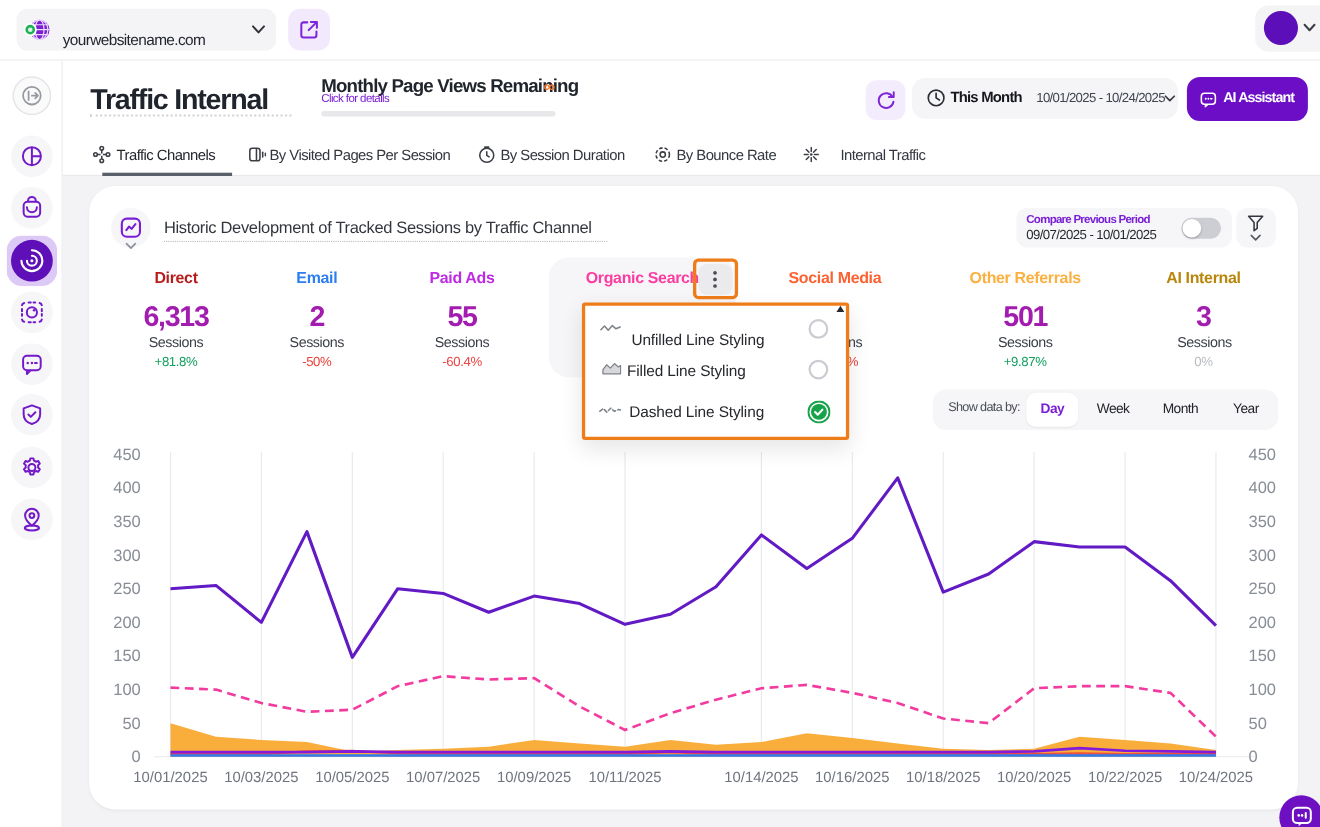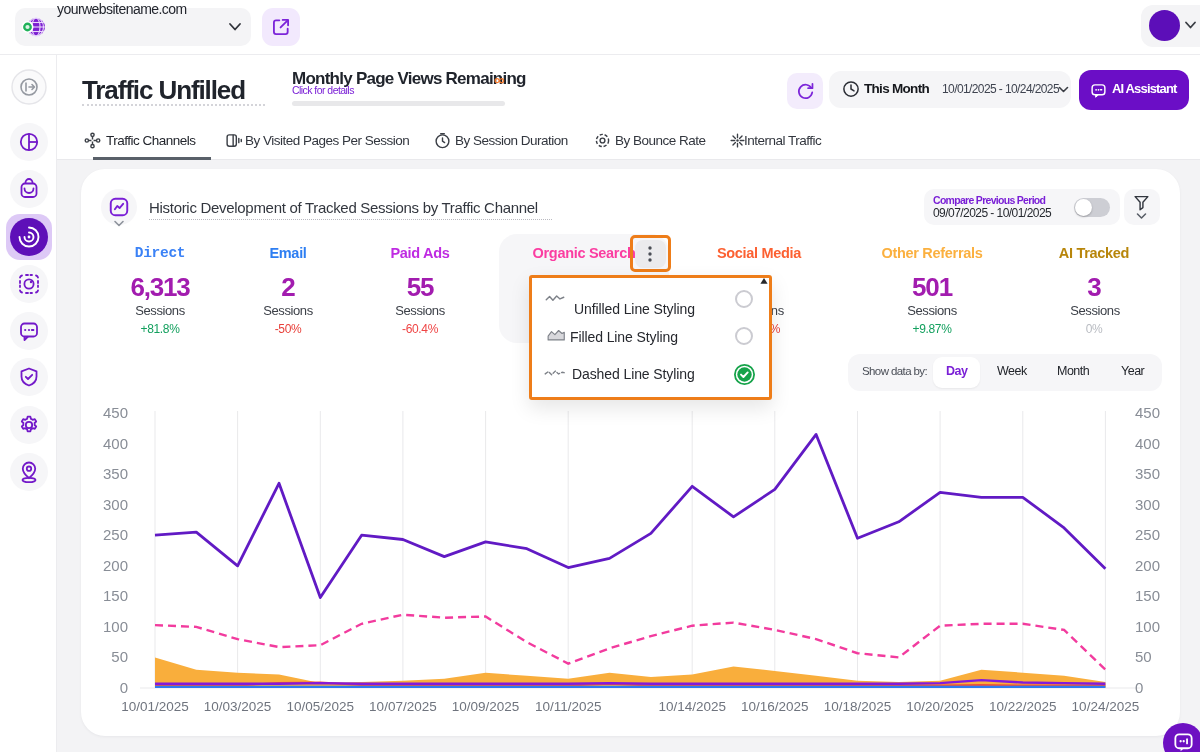--- a/index.html
+++ b/index.html
@@ -2,21 +2,21 @@
 <html><head>
 <meta charset="utf-8">
 <style>
 * { margin:0; padding:0; box-sizing:border-box; }
 html,body { width:1200px; height:752px; overflow:hidden; background:#fff;
   font-family:"Liberation Sans", sans-serif; position:relative; }
 .abs { position:absolute; }
 
 #topbar { position:absolute; left:0; top:0; width:1200px; height:55px; background:#fff; border-bottom:1px solid #ececef; z-index:30; }
 #sitepill { position:absolute; left:15px; top:8px; width:236px; height:38px; background:#f4f4f6; border-radius:10px; }
-#sitename { position:absolute; left:57px; top:1px; font-size:14px; color:#23262e; font-weight:500; letter-spacing:-0.55px; }
+#sitename { position:absolute; left:57px; top:28px; font-size:14px; color:#23262e; font-weight:500; letter-spacing:-0.55px; }
 #extbtn { position:absolute; left:262px; top:8px; width:38px; height:38px; background:#f2e9fd; border-radius:11px; }
 #avpill { position:absolute; left:1141px; top:5px; width:75px; height:42px; background:#f4f4f6; border-radius:12px; }
 #avatar { position:absolute; left:1149px; top:10px; width:31px; height:31px; border-radius:50%; background:#5c0eb8; }
 
 #sidebar { position:absolute; left:0; top:55px; width:57px; height:697px; background:#fff; border-right:1px solid #ececef; z-index:25; }
 
 #h1 { position:absolute; left:82px; top:77px; font-size:26px; line-height:26px; font-weight:700; color:#20242c; letter-spacing:-1.1px; z-index:5; }
 #h1u { position:absolute; left:82px; top:104px; width:183px; border-top:2px dotted #d4d4d9; z-index:5; }
 #mpv1 { position:absolute; left:292px; top:69px; font-size:17px; font-weight:700; color:#20242c; letter-spacing:-0.75px; z-index:5;}
 #mpv2 { position:absolute; left:292px; top:84px; font-size:10.5px; font-weight:500; color:#7a1fd6; letter-spacing:-0.55px; z-index:5;text-align:right;}
@@ -71,57 +71,57 @@
 <div id="topbar">
   <div id="sitepill"></div>
   <div id="sitename">yourwebsitename.com</div>
   <div id="extbtn"></div>
   <div id="avpill"></div>
   <div id="avatar"></div>
 </div>
 
 <div id="sidebar"></div>
 
-<div id="h1">Traffic Unfilled</div>
+<div id="h1">Traffic Internal</div>
 <div id="h1u"></div>
 <div id="mpv1">Monthly Page Views Remaining</div>
 <div id="mpv2">Click for details</div>
 <div id="mpvbar"></div>
 <div id="inf">∞</div>
 <div id="refbtn"></div>
 <div id="perpill"></div>
 <div id="thism">This Month</div>
 <div id="drange">10/01/2025 - 10/24/2025</div>
 <div id="aibtn"></div>
 <div id="aitxt">AI Assistant</div>
 
 <div class="tab" style="left:106px; color:#23262d;">Traffic Channels</div>
 <div class="tab" style="left:245px;">By Visited Pages Per Session</div>
 <div class="tab" style="left:455px;">By Session Duration</div>
 <div class="tab" style="left:615px;">By Bounce Rate</div>
-<div class="tab" style="left:744px;">Internal Traffic</div>
+<div class="tab" style="left:764px;">Internal Traffic</div>
 <div id="tabu"></div>
 <div id="tabline"></div>
 
 <div id="cicon"></div>
 <div id="ctitle">Historic Development of Tracked Sessions by Traffic Channel</div>
 <div id="cmpbox"></div>
 <div id="cmp1">Compare Previous Period</div>
 <div id="cmp2">09/07/2025 - 10/01/2025</div>
 <div id="toggle"></div>
 <div id="knob"></div>
 <div id="fltbtn"></div>
 
-<div class="slab" style="left:70px;  color:#3b82f6;font-family:Liberation Mono, monospace;">Direct</div>
+<div class="slab" style="left:70px;  color:#b91c1c;">Direct</div>
 <div class="slab" style="left:198px; color:#2d7ef2;">Email</div>
 <div class="slab" style="left:330px; color:#bf2be2;">Paid Ads</div>
 <div class="slab" style="left:494px; color:#fb3da1;">Organic Search</div>
 <div class="slab" style="left:669px; color:#fc6132;">Social Media</div>
 <div class="slab" style="left:842px; color:#fbb03f;">Other Referrals</div>
-<div class="slab" style="left:1004px;color:#b8860b;">AI Tracked</div>
+<div class="slab" style="left:1004px;color:#b8860b;">AI Internal</div>
 <div class="sval" style="left:70px;">6,313</div>
 <div class="sval" style="left:198px;">2</div>
 <div class="sval" style="left:330px;">55</div>
 <div class="sval" style="left:842px;">501</div>
 <div class="sval" style="left:1004px;">3</div>
 <div class="sses" style="left:70px;">Sessions</div>
 <div class="sses" style="left:198px;">Sessions</div>
 <div class="sses" style="left:330px;">Sessions</div>
 <div class="sses" style="left:669px;">Sessions</div>
 <div class="sses" style="left:842px;">Sessions</div>

